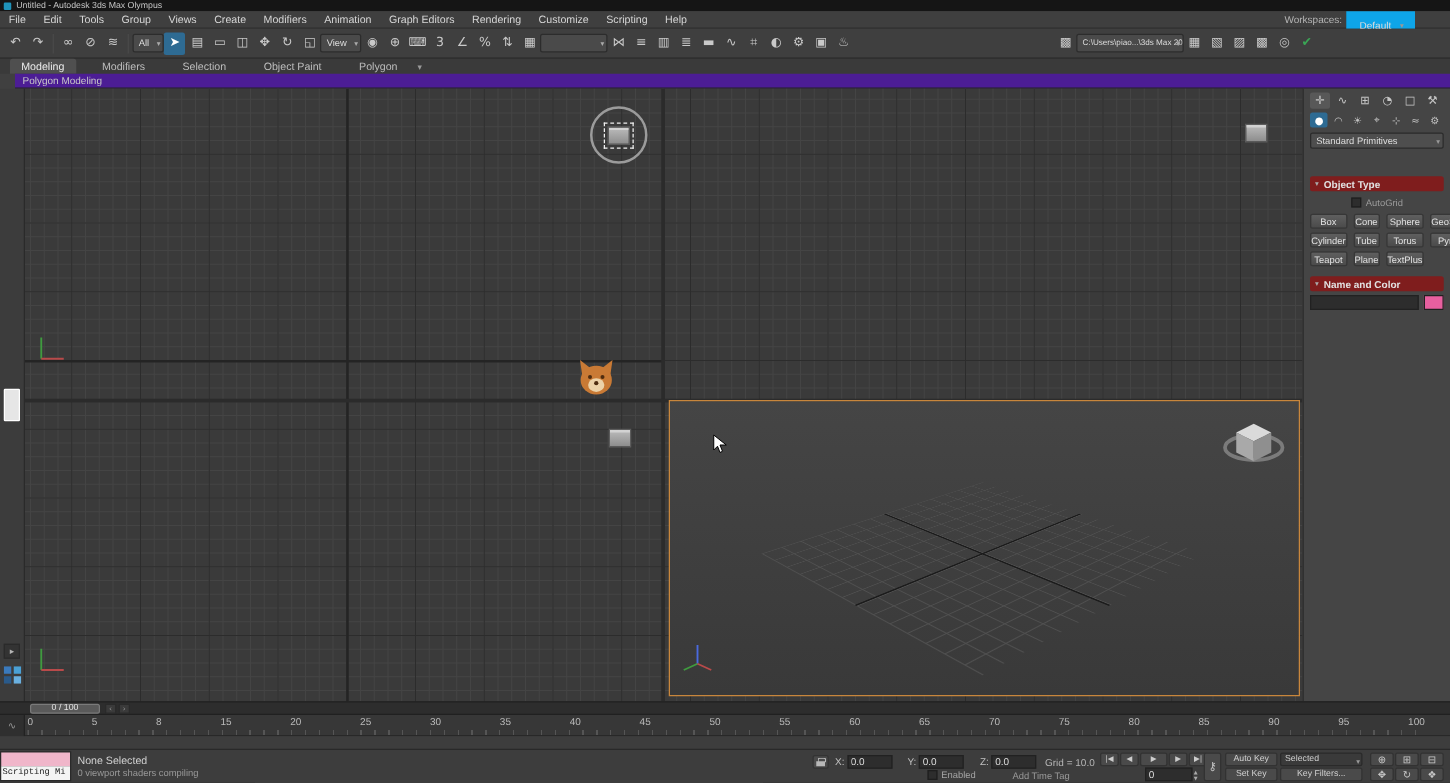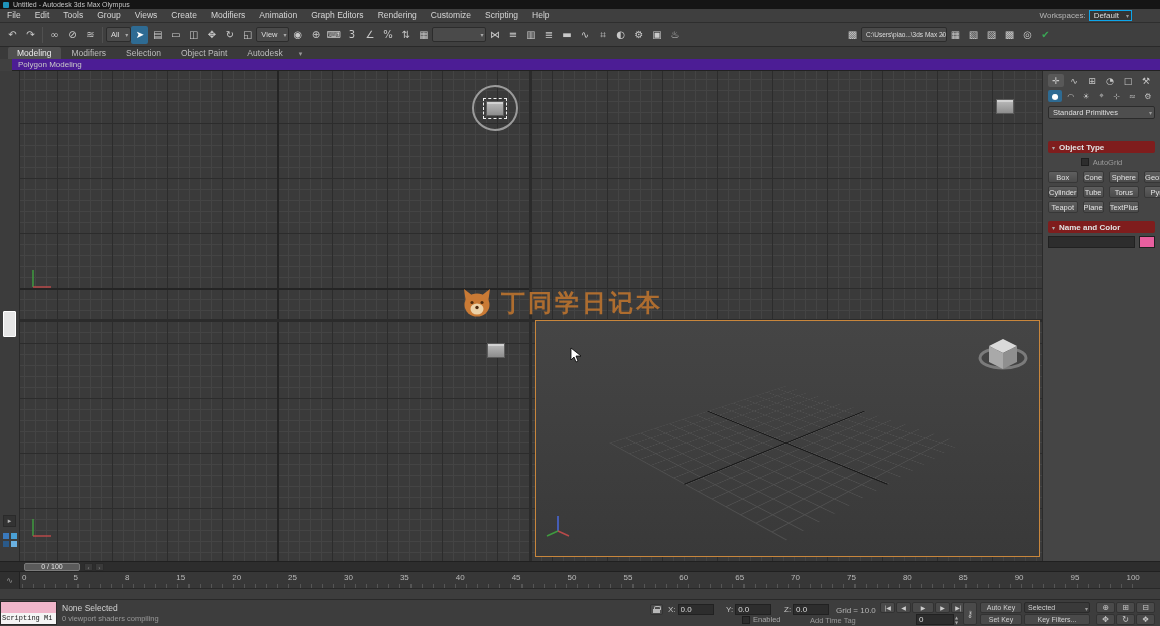--- a/index.html
+++ b/index.html
@@ -10,21 +10,21 @@
   
   .titlebar{position:absolute;left:0;top:0;width:100%;height:9px;background:#151515;display:flex;align-items:center;gap:4px;padding-left:3px;}
   .app-icon{width:6px;height:6px;background:#1f93ba;border-radius:1px;flex:none;}
   .titlebar .title{font-size:7px;color:#c5c5c5;line-height:9px;white-space:nowrap;}
 
   
   .menubar{position:absolute;top:9px;left:0;height:14px;width:100%;background:#3f3f3f;display:flex;align-items:center;border-bottom:1px solid #2e2e2e;}
   .menu-items{display:flex;height:100%;}
   .menu-item{font-size:8.5px;color:#d6d6d6;padding:0 7px;line-height:13px;white-space:nowrap;}
   .workspaces{margin-left:auto;display:flex;align-items:center;gap:3px;padding-right:28px;font-size:8px;color:#b5b5b5;}
-  .ws-dd{background:#343434;border:1px solid #0ea5e9;padding:0 12px 0 4px;height:11px;line-height:9px;font-size:8px;color:#ddd;position:relative;}
+  .ws-dd{background:#343434;border:7px solid #0ea5e9;padding:0 12px 0 4px;height:11px;line-height:9px;font-size:8px;color:#ddd;position:relative;}
   .ws-dd::after{content:"▾";position:absolute;right:2px;top:1px;font-size:6px;color:#999;}
 
   
   .toolbar{position:absolute;top:23px;left:0;height:24px;width:100%;background:#3f3f3f;display:flex;align-items:center;padding:0 4px;border-bottom:1px solid #292929;}
   .tb-group{display:flex;align-items:center;gap:1px;}
   .tb-icon{width:17px;height:18px;display:flex;align-items:center;justify-content:center;font-size:10px;color:#c9c9c9;border-radius:2px;flex:none;}
   .tb-icon.active{background:#2e6b93;color:#fff;}
   .tb-sep{width:1px;height:16px;background:#2d2d2d;margin:0 3px;border-right:1px solid #505050;flex:none;}
   .tb-dd{height:15px;background:#4a4a4a;border:1px solid #2c2c2c;border-radius:2px;font-size:7.5px;color:#ddd;display:flex;align-items:center;padding:0 11px 0 4px;position:relative;white-space:nowrap;flex:none;}
   .tb-dd::after{content:"▾";position:absolute;right:2px;top:3px;font-size:6px;color:#aaa;}
@@ -235,27 +235,27 @@
         <div class="tb-icon icon">▧</div>
         <div class="tb-icon icon">▨</div>
         <div class="tb-icon icon">▩</div>
         <div class="tb-icon icon">◎</div>
         <div class="tb-icon icon" style="color: rgb(58, 166, 85);">✔</div>
       </div>
     <div class="tb-endpad"></div>
   </div>
 
   <div class="ribbon">
-    <div style="display:flex;align-items:flex-end;gap:2px;justify-content:space-between;">
+    <div style="display:flex;align-items:flex-end;gap:12px;justify-content:space-between;">
 
     <div class="ribbon-tab active">Modeling</div>
         <div class="ribbon-tab">Modifiers</div>
         <div class="ribbon-tab">Selection</div>
         <div class="ribbon-tab">Object Paint</div>
-        <div class="ribbon-tab">Autodesk</div>
+        <div class="ribbon-tab">Polygon</div>
       </div>
     <span class="ribbon-more icon">▾</span>
   </div>
   <div class="subbar">
     <span>Polygon Modeling</span>
   </div>
 
   <div class="main">
 
     <div class="leftstrip">
@@ -292,21 +292,20 @@
       <div class="wm">
         <svg width="34" height="30" viewBox="0 0 34 30">
           <polygon points="4,1 13,8 6,15" fill="#c97a35"></polygon>
           <polygon points="30,1 21,8 28,15" fill="#c97a35"></polygon>
           <ellipse cx="17" cy="17" rx="12.5" ry="11.5" fill="#c97a35"></ellipse>
           <ellipse cx="17" cy="21" rx="6.5" ry="5.5" fill="#ecd2a8"></ellipse>
           <circle cx="12" cy="14.5" r="1.6" fill="#4e2c10"></circle>
           <circle cx="22" cy="14.5" r="1.6" fill="#4e2c10"></circle>
           <circle cx="17" cy="19.5" r="1.7" fill="#4e2c10"></circle>
         </svg>
-        <span class="wm-text">丁同学日记本</span>
       </div>
 
       <div class="persp">
         <div class="persp-grid"></div>
         <svg class="viewcube" width="52" height="44" viewBox="0 0 52 44">
           <ellipse cx="26" cy="25" rx="23" ry="10" fill="none" stroke="#8d8d8d" stroke-width="3" opacity="0.75"></ellipse>
           <polygon points="26,6 40,13 26,20 12,13" fill="#dadada"></polygon>
           <polygon points="12,13 26,20 26,36 12,29" fill="#a9a9a9"></polygon>
           <polygon points="40,13 26,20 26,36 40,29" fill="#8f8f8f"></polygon>
         </svg>

